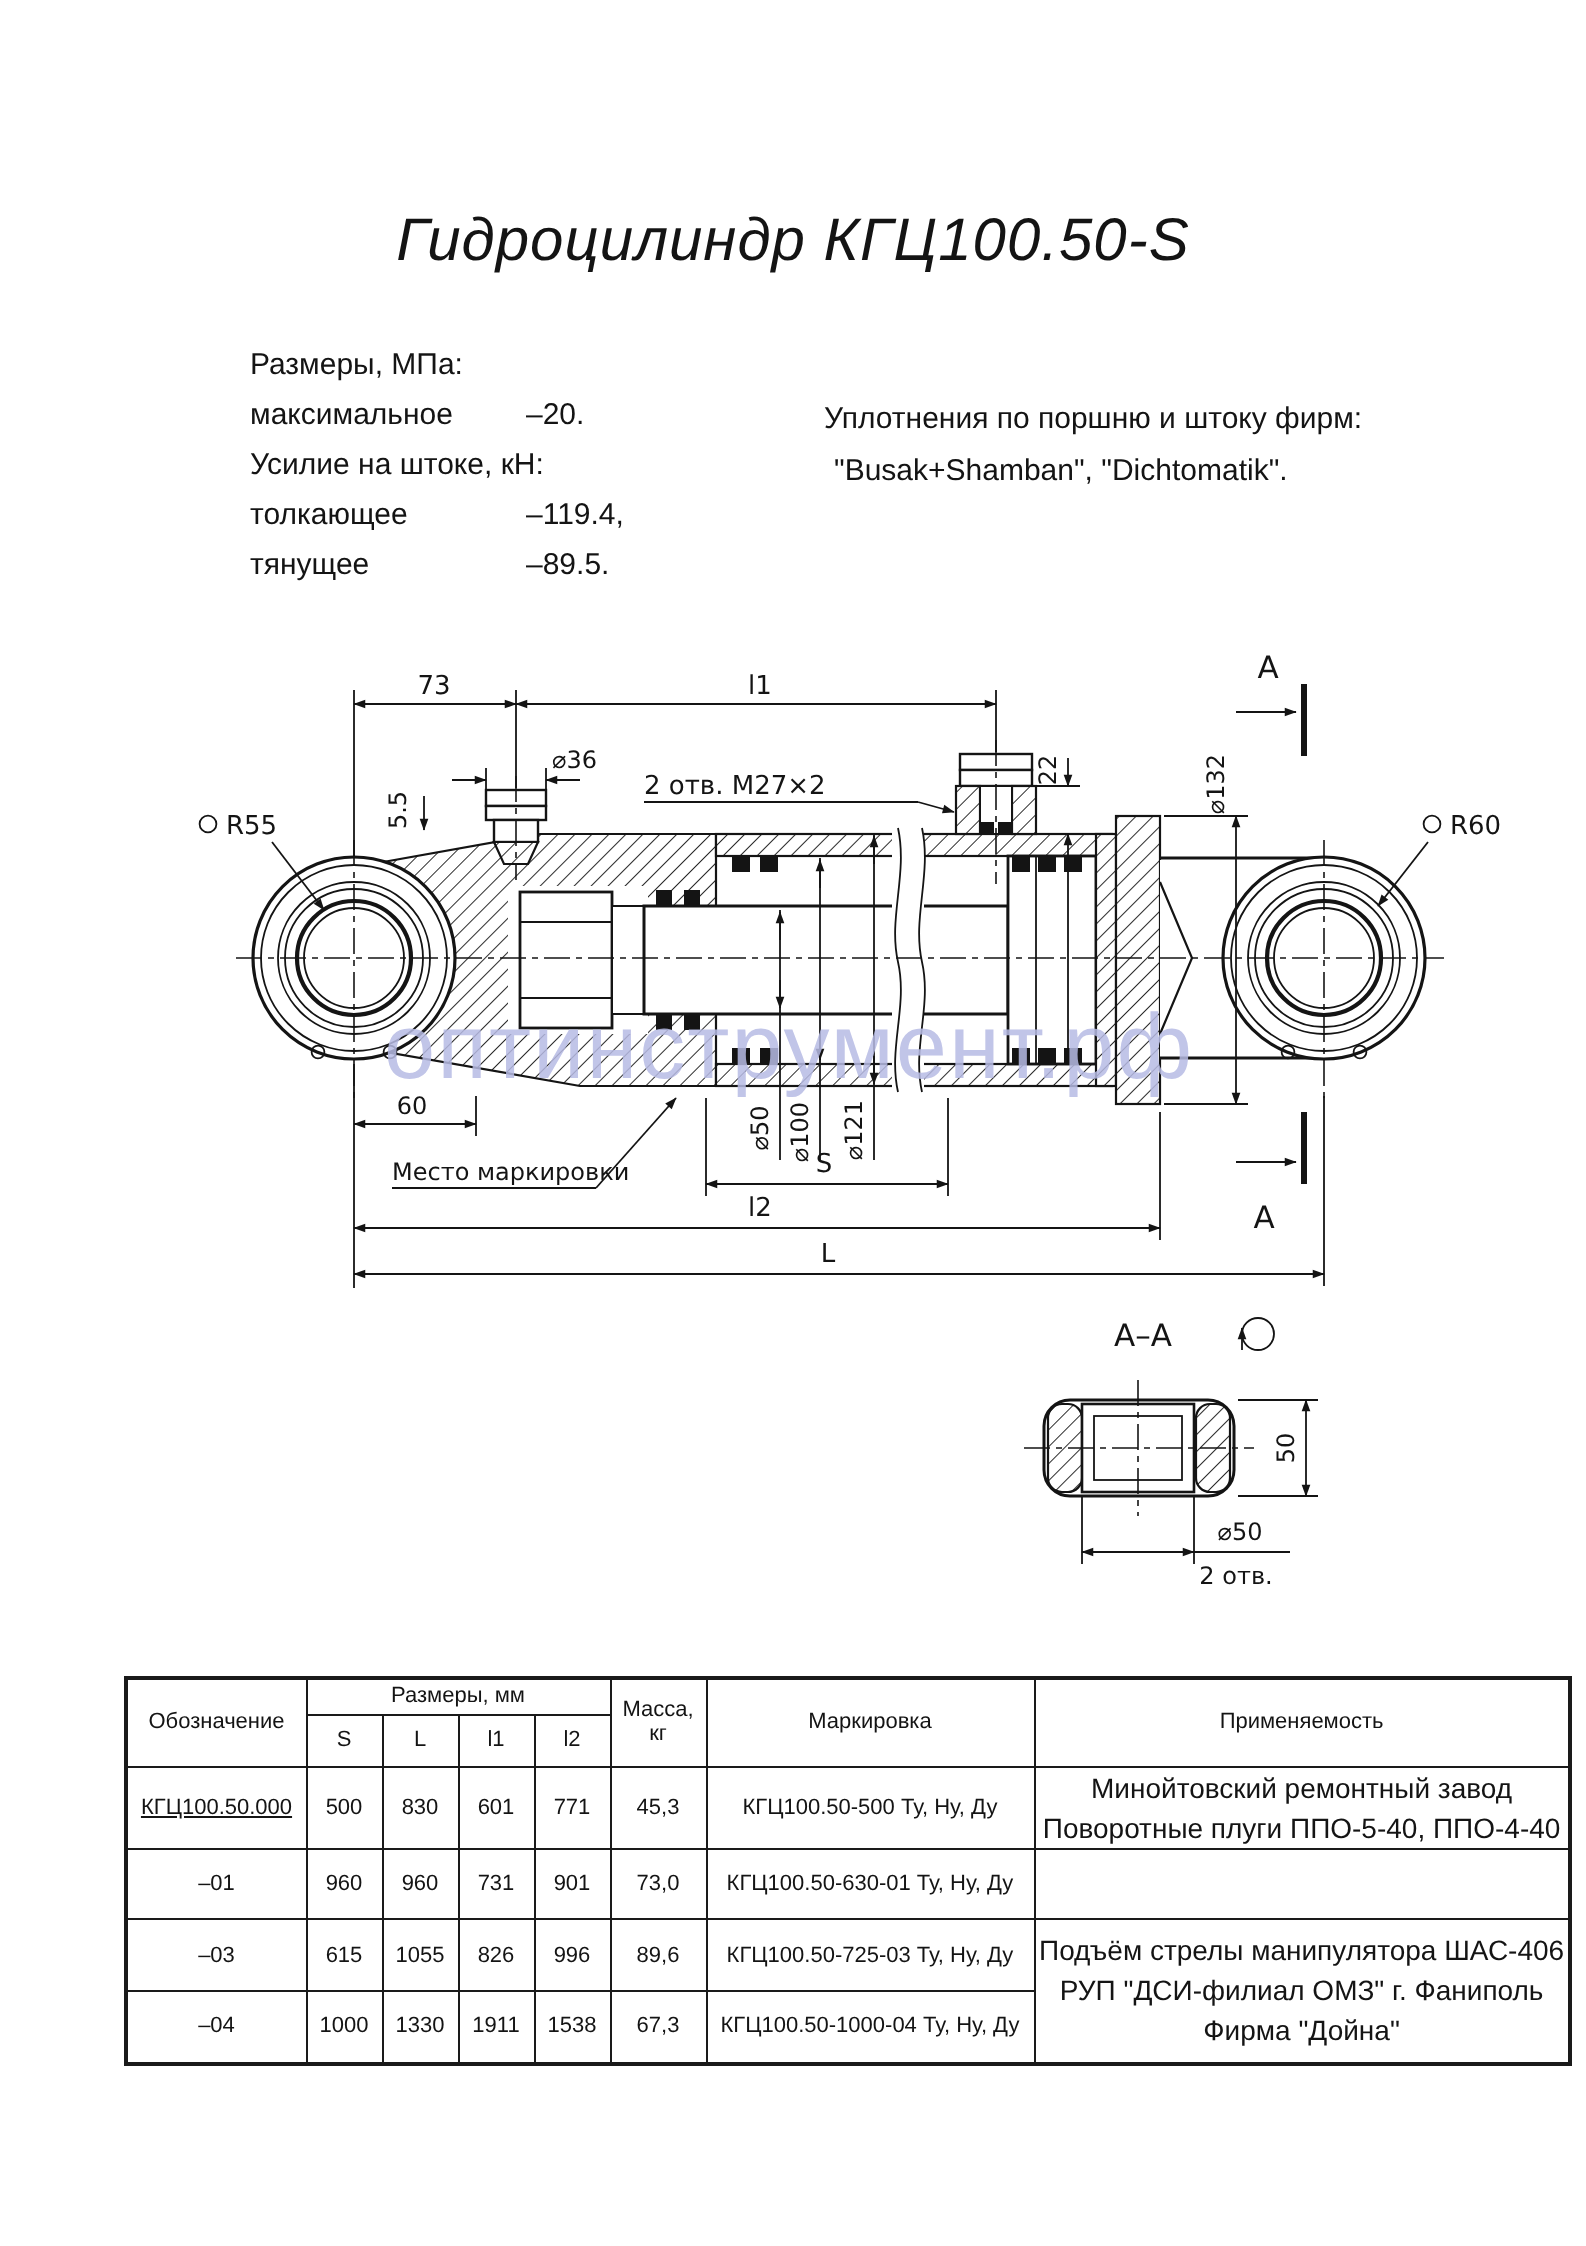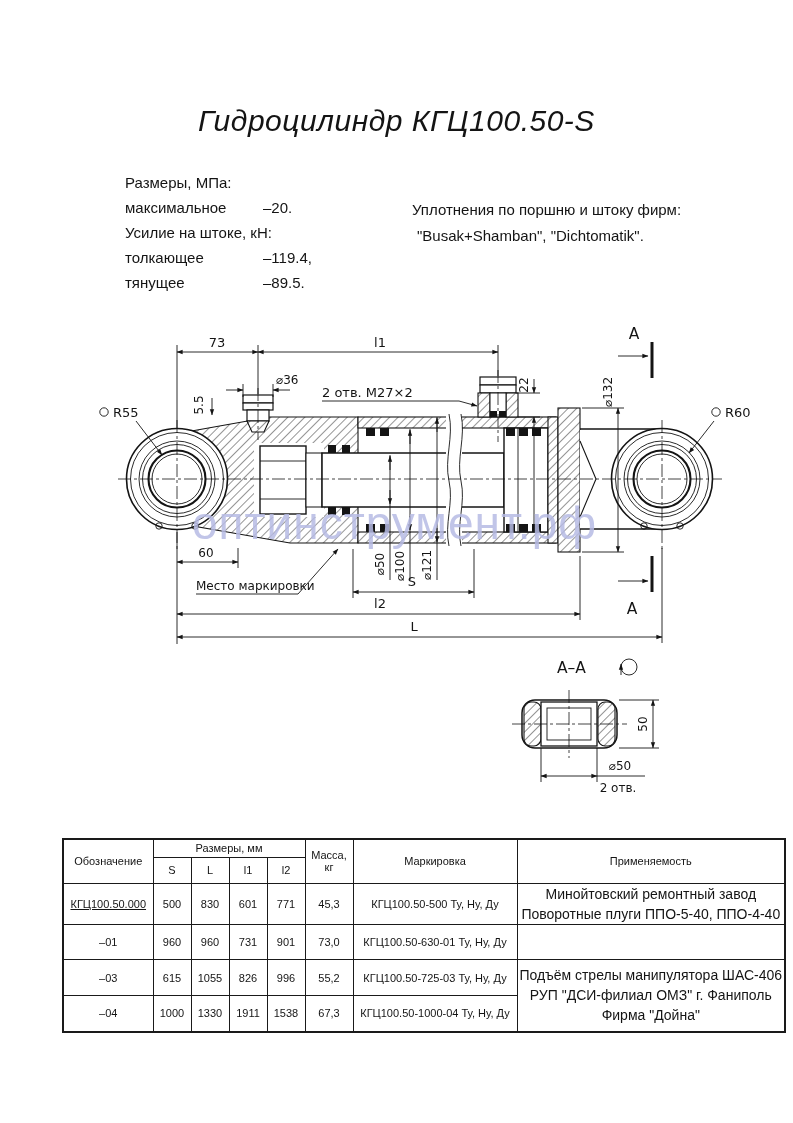--- a/index.html
+++ b/index.html
@@ -330,21 +330,21 @@
       <td>73,0</td>
       <td>КГЦ100.50-630-01 Ту, Ну, Ду</td>
       <td class="app"></td>
     </tr>
     <tr style="height:36px">
       <td class="des">–03</td>
       <td>615</td>
       <td>1055</td>
       <td>826</td>
       <td>996</td>
-      <td>55,2</td>
+      <td>89,6</td>
       <td>КГЦ100.50-725-03 Ту, Ну, Ду</td>
       <td class="app" rowspan="2">
         <div>Подъём стрелы манипулятора ШАС-406</div>
         <div>РУП "ДСИ-филиал ОМЗ" г. Фаниполь</div>
         <div>Фирма "Дойна"</div>
       </td>
     </tr>
     <tr style="height:36px">
       <td class="des">–04</td>
       <td>1000</td>

